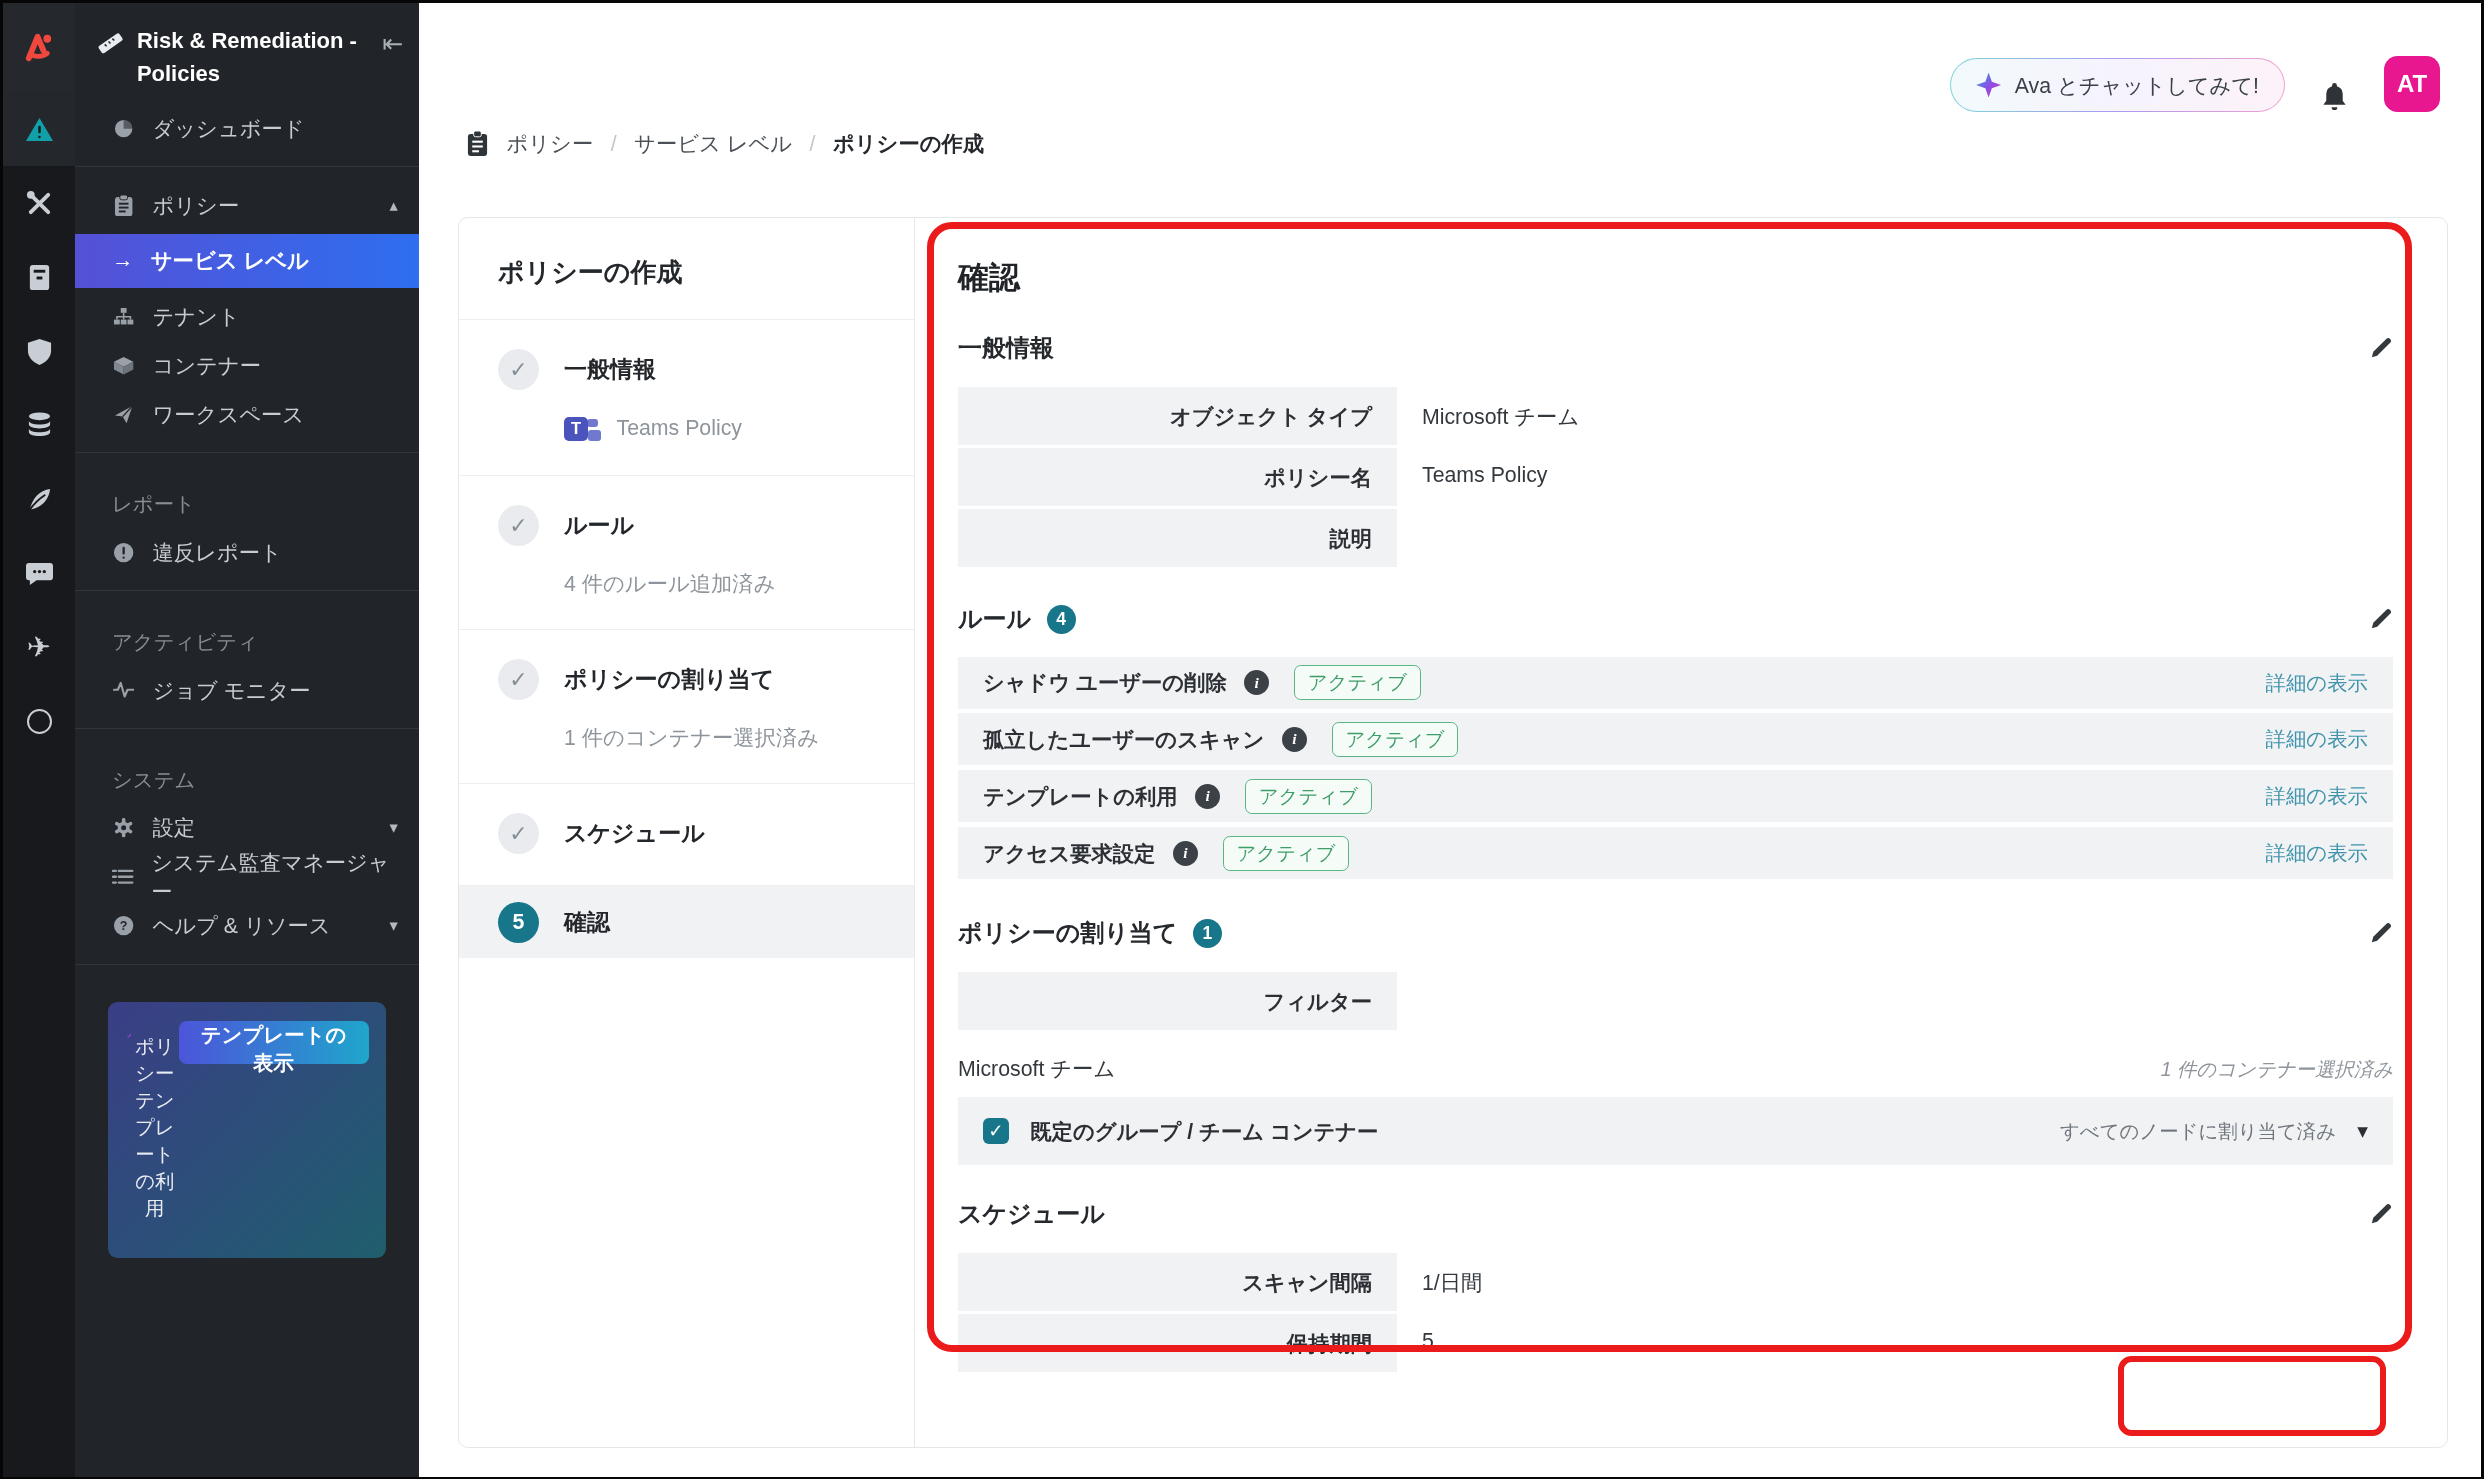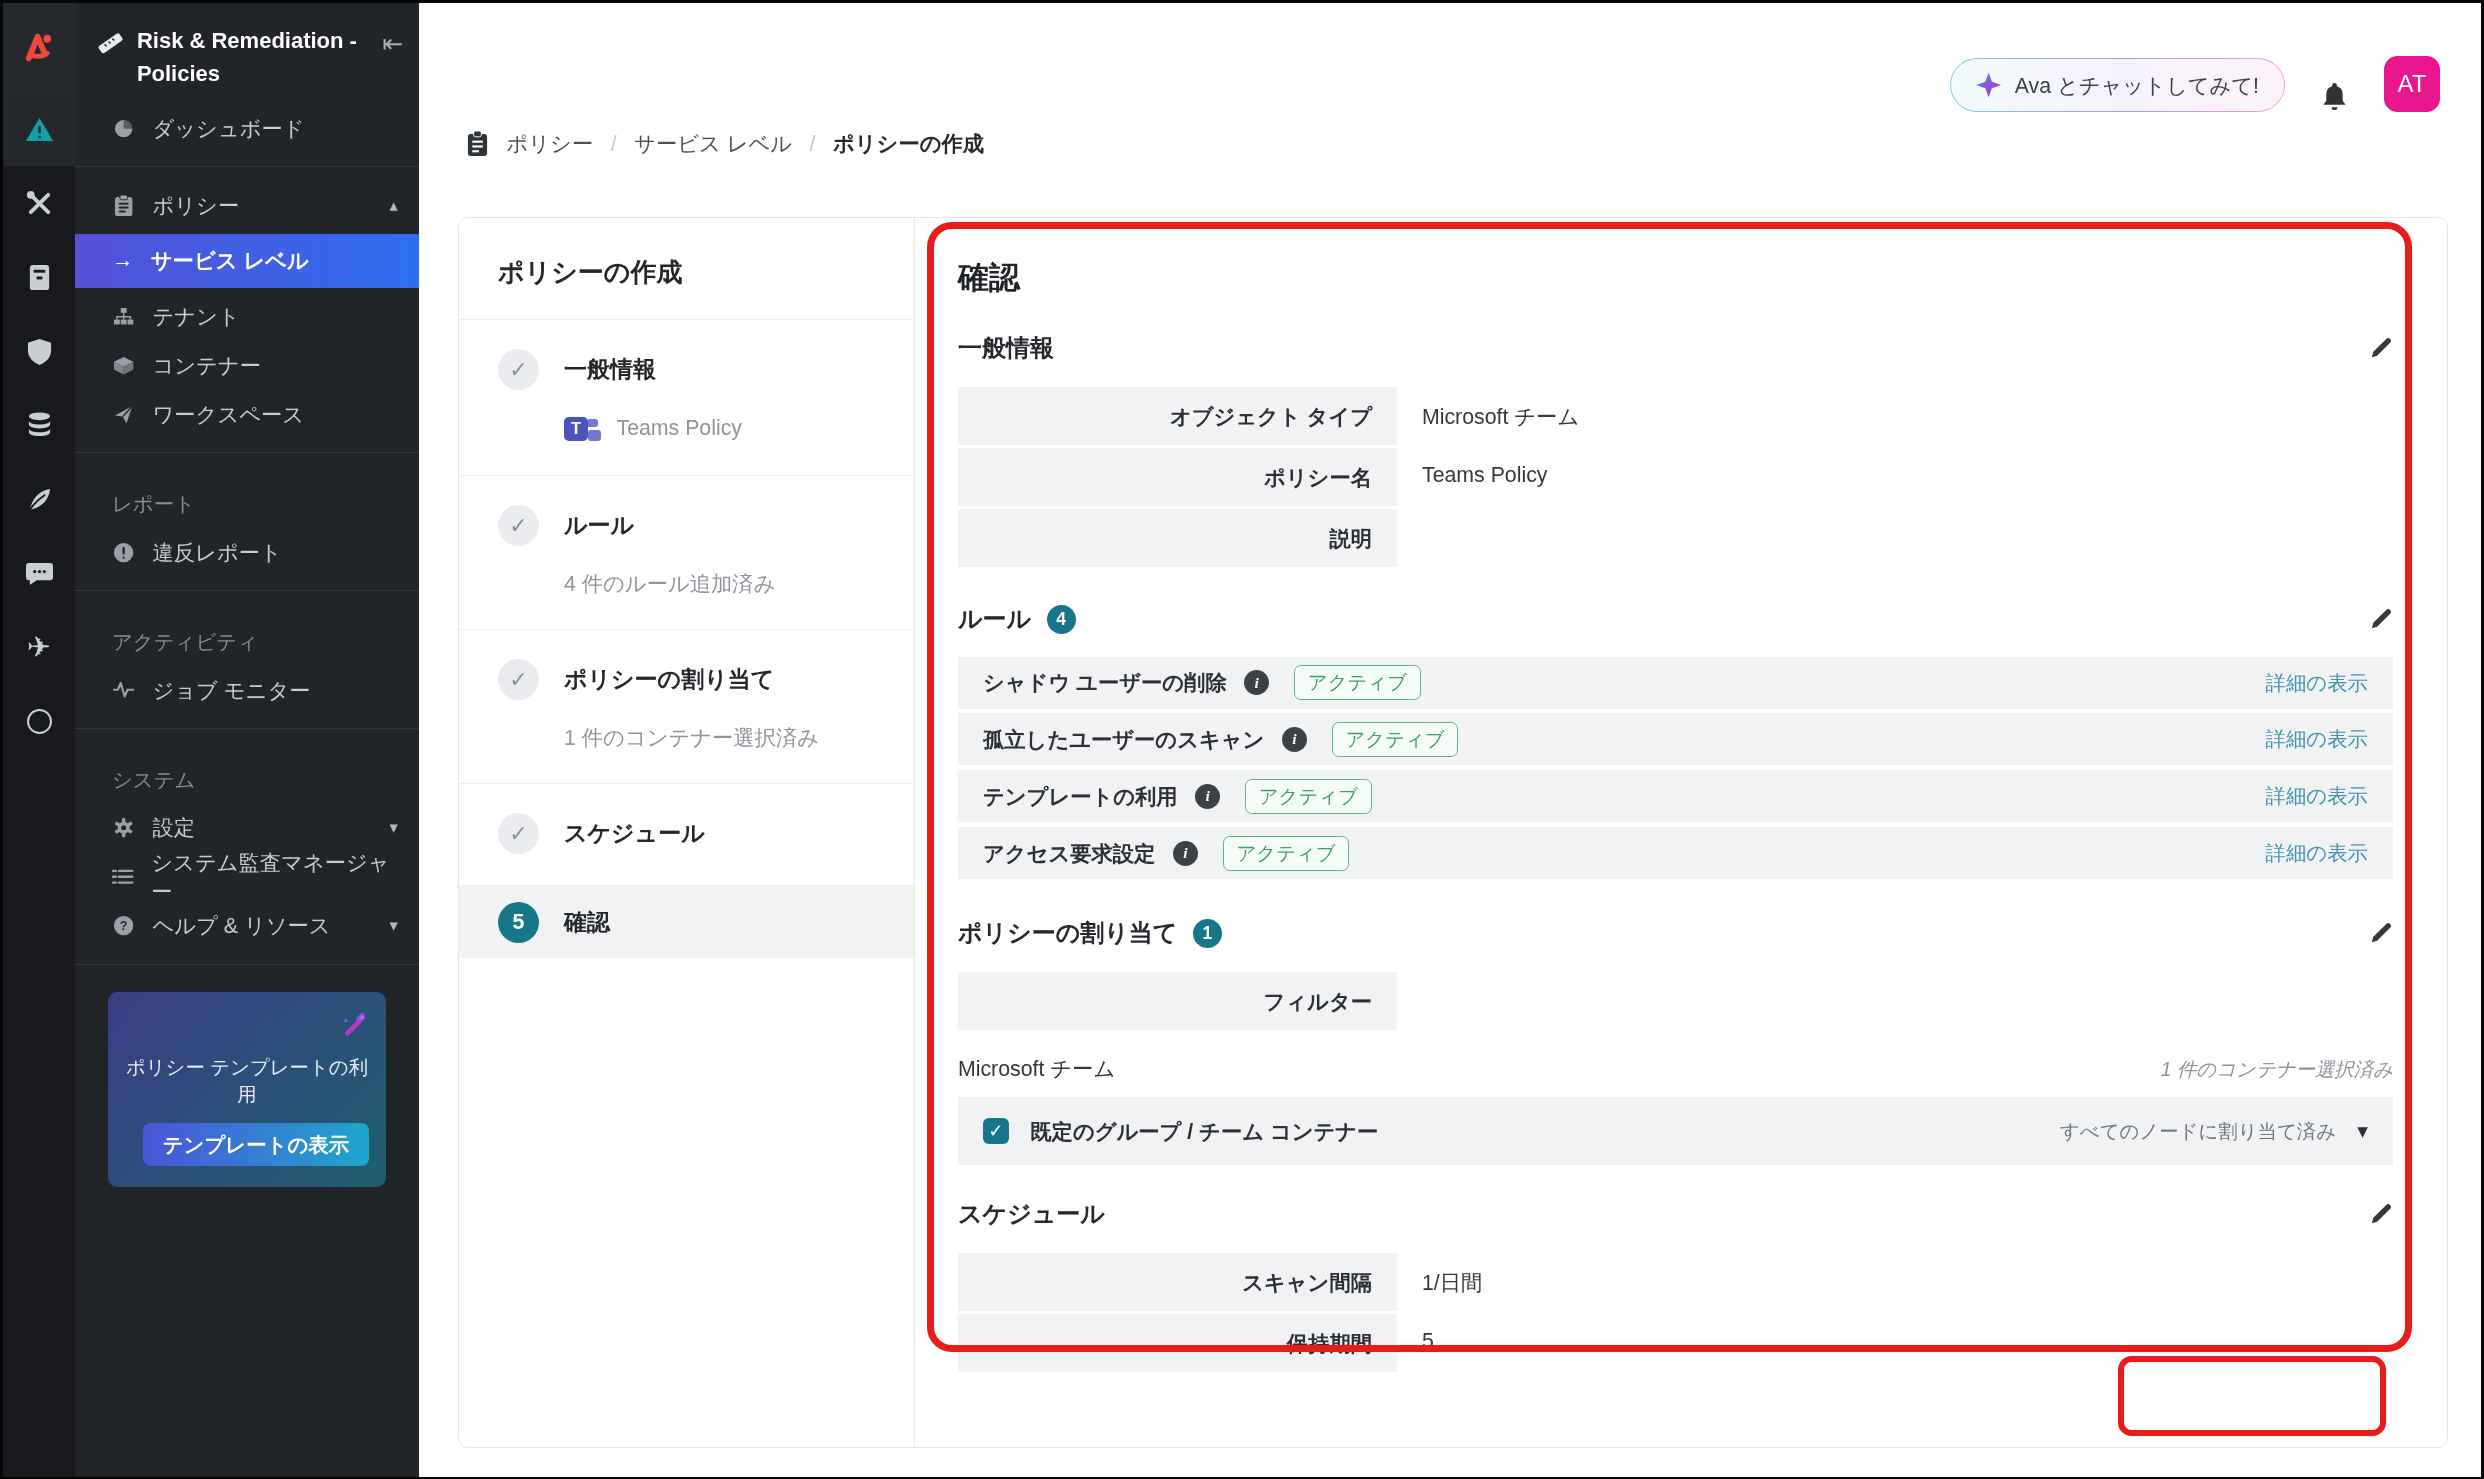--- a/index.html
+++ b/index.html
@@ -24,35 +24,35 @@
   .sb-title { flex:1; font-weight:bold; color:#fff; font-size:22px; line-height:33px; }
   .sb-collapse { color:#a9afb6; font-size:25px; line-height:27px; margin-top:5.8px; }
   .sb-item { display:flex; align-items:center; gap:17.5px; height:49px; padding:0 21.3px 0 37px; font-size:21.3px; color:#c6ccd2; }
   .sb-item .ic-slot { width:23px; display:grid; place-items:center; }
   .sb-caret { margin-left:auto; font-size:16.5px; color:#b3b9c0; }
   .sb-sec { padding:23px 0 9.7px 37px; font-size:20.4px; color:#868d95; }
   .sb-div { height:1px; background:#32373d; margin:13.6px 0; }
   .sb-active { height:54px; background:linear-gradient(90deg,#5551d6,#2e6ef0); color:#fff; font-weight:bold;
                display:flex; align-items:center; gap:17.5px; padding:0 21.3px 0 37px; font-size:21.3px; margin:3.9px 0; }
   .sb-sub { display:flex; align-items:center; height:47px; padding-left:78px; font-size:21.3px; color:#c6ccd2; }
-  .tmpl-card { margin:13px 33px 0; background:linear-gradient(135deg,#3a3e86,#1f5e6d); border-radius:9.7px;
-               padding:19.4px 17.5px 21.3px; display:flex; flex-direction:column; align-items:flex-end; }
+  .tmpl-card { margin:23px 33px 0; background:linear-gradient(135deg,#3a3e86,#1f5e6d); border-radius:9.7px;
+               padding:19.4px 17.5px 21.3px; display:flex; flex-direction:row; align-items:flex-start; }
   .tmpl-text { color:#e9ecf2; font-size:19.4px; margin:11.6px 0 15.5px; text-align:center; }
   .tmpl-btn { height:43px; min-width:190px; border-radius:7.8px; border:none; color:#fff; font-weight:bold; font-size:20.4px;
               background:linear-gradient(90deg,#4c55da,#1fa6cb); display:grid; place-items:center; padding:0 19.4px; }
   
   .main { flex:1; display:flex; flex-direction:column; background:#fff; position:relative; }
   .topbar { height:109px; display:flex; align-items:flex-end; justify-content:flex-end; gap:35px; padding-right:41px; flex-shrink:0; }
   .ava-pill { height:54px; border-radius:27px; display:flex; align-items:center; gap:13.6px; padding:0 25px;
               font-size:21.3px; color:#3a4047; border:1.9px solid transparent;
               background:linear-gradient(90deg,#f2fafc,#f6f3fd,#fdf2f9) padding-box,
                          linear-gradient(90deg,#7ed3da,#ac9af0,#f2a0cf) border-box; }
   .ava-icon { width:25px; height:25px; background:linear-gradient(135deg,#2bb0c9,#8a4fe8,#d23bb0);
               clip-path:polygon(50% 0,63% 37%,100% 50%,63% 63%,50% 100%,37% 63%,0 50%,37% 37%); }
-  .avatar { width:56px; height:56px; border-radius:13.6px; background:#e8168f; color:#fff; font-weight:normal; font-size:24px;
+  .avatar { width:56px; height:56px; border-radius:13.6px; background:#e8168f; color:#fff; font-weight:bold; font-size:24px;
             display:grid; place-items:center; }
   .crumbs { height:105px; padding:15.5px 0 0 47px; display:flex; align-items:flex-start; gap:17.5px; font-size:21.3px; color:#4b5056; flex-shrink:0; }
   .crumbs .crumb { line-height:33px; }
   .crumb-sep { color:#c2c7cc; line-height:33px; }
   .crumb-last { font-weight:bold; color:#26292d; }
   .crumb-ic { margin-top:3.9px; }
   
   .card { flex:1; margin:0 33px 29px 39px; border:1px solid #e4e7ea; border-radius:9.7px; display:flex; overflow:hidden; background:#fff; }
   .wizard { width:456px; border-right:1px solid #e6e8eb; flex-shrink:0; display:flex; flex-direction:column; }
   .wz-title { font-size:26px; font-weight:bold; color:#24282c; padding:37px 39px 29px; }

